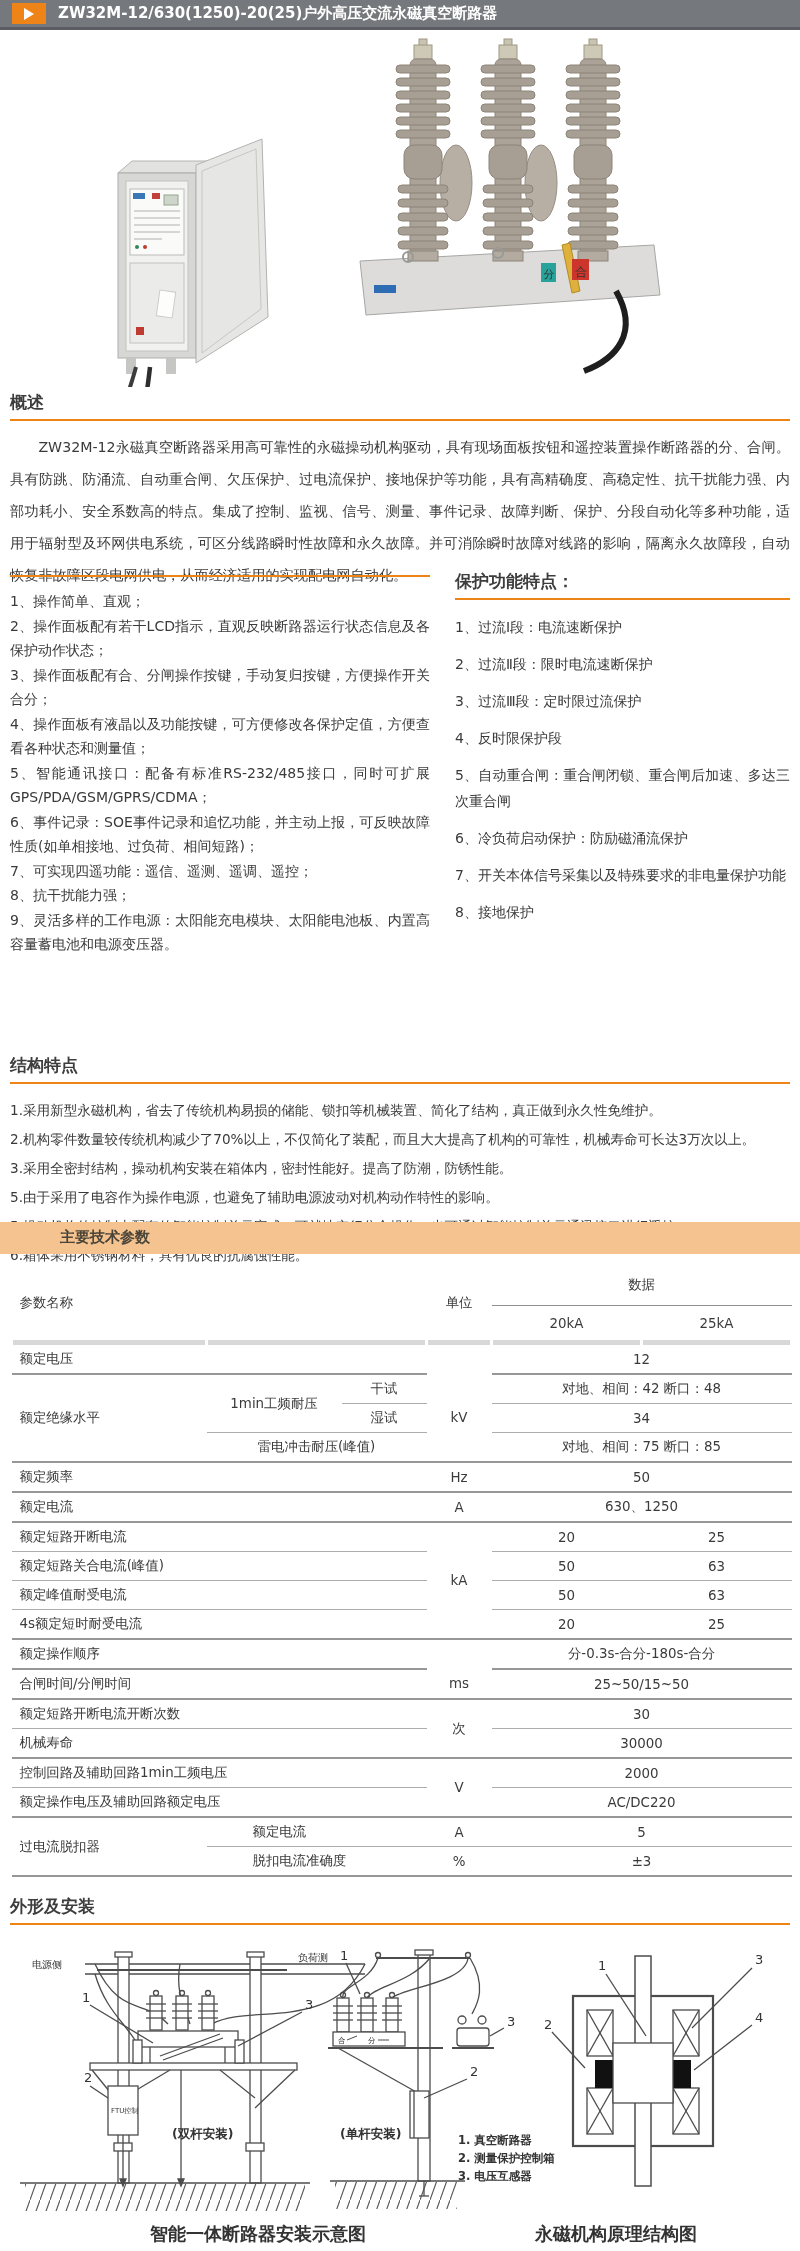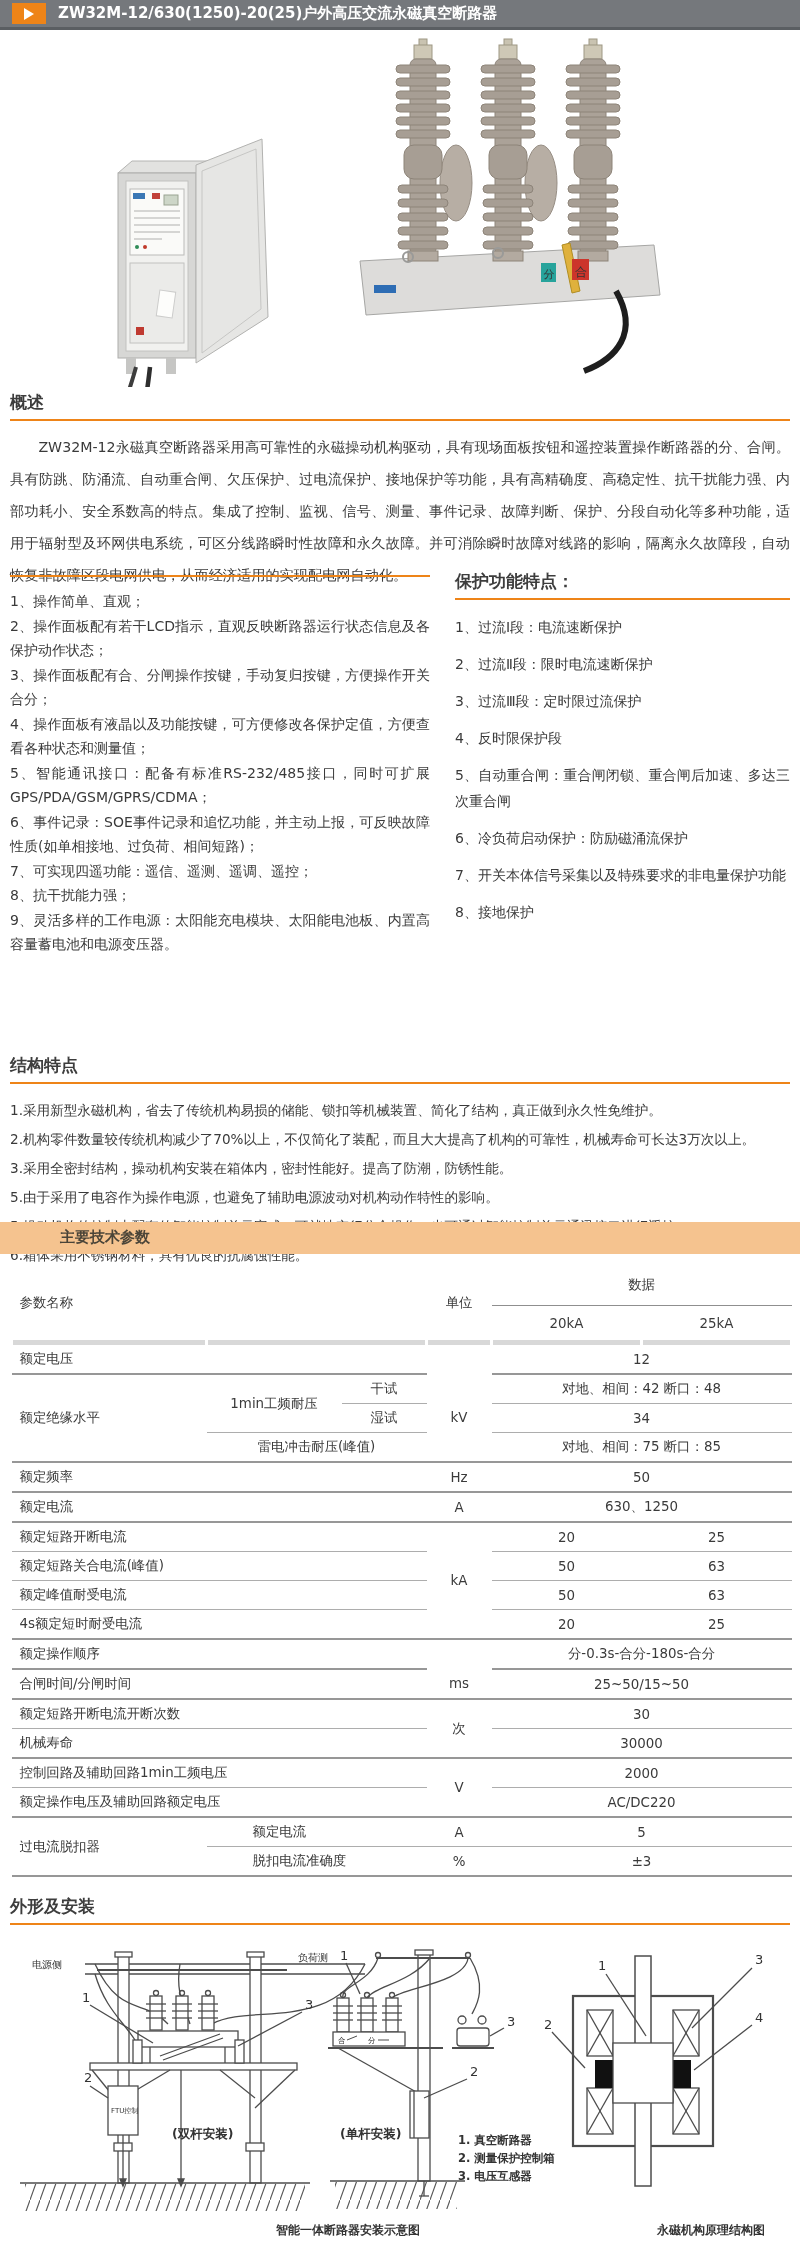--- a/index.html
+++ b/index.html
@@ -36,21 +36,21 @@
   table.params th,table.params td{font-weight:normal;font-size:13.4px;color:#3a3a3a;text-align:center;vertical-align:middle;padding:5px 3px;border:none;}
   table.params .name{text-align:left;padding-left:8px;}
   table.params .subname{text-align:left;padding-left:46px;}
   .b2{border-bottom:2px solid #979797 !important;}
   .b1{border-bottom:1px solid #adadad !important;}
   .hd{border-bottom:1px solid #8f8f8f !important;}
   tr.h1 th{height:30px;padding-top:8px;}
   tr.h2 th{height:24px;}
   tr.band td{height:5px;padding:0;background:#d8d8d8;border-left:3px solid #fff;border-right:3px solid #fff;}
   
-  .dg-caption{position:absolute;font-size:12px;font-weight:bold;color:#333;text-align:right;}
+  .dg-caption{position:absolute;font-size:18px;font-weight:bold;color:#333;text-align:left;}
   svg text{font-family:"DejaVu Sans","Liberation Sans",sans-serif;fill:#333;}
 </style>
 </head>
 <body>
 
 <div class="page">
 
   <div class="topbar">
     <div class="arrowbox">
         <div class="tri"></div>

